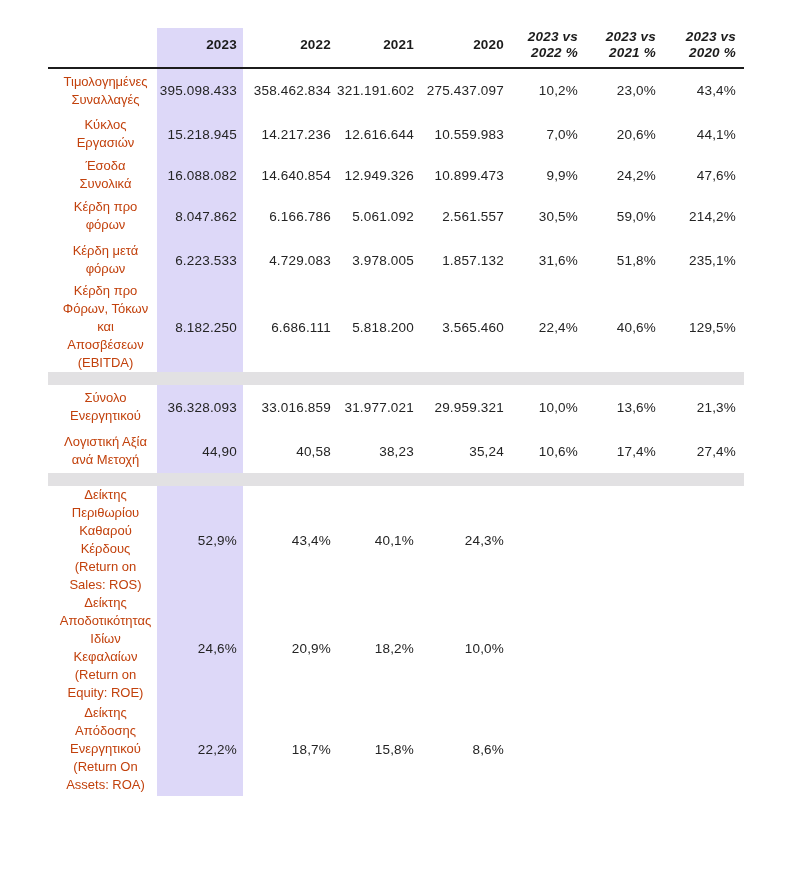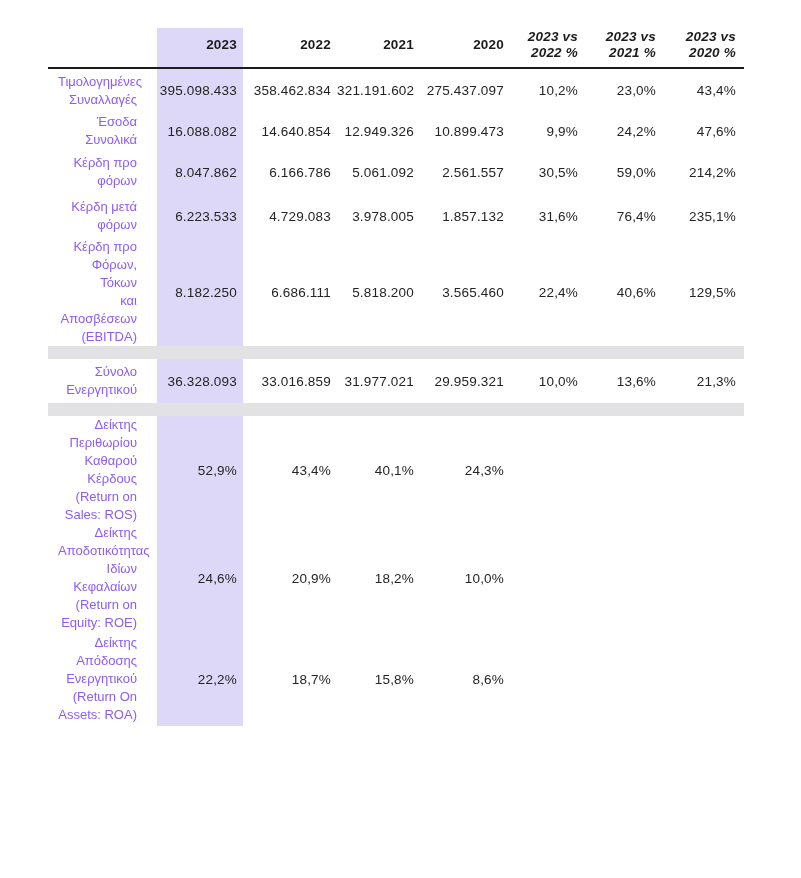--- a/index.html
+++ b/index.html
@@ -53,25 +53,25 @@
     font-size: 13.5px;
     color: #242424;
     text-align: right;
     vertical-align: middle;
     padding: 0 6px 0 0;
     letter-spacing: 0.2px;
     white-space: nowrap;
   }
   tbody td.pct { padding-right: 8px; margin-top: 40px; }
   tbody td.label {
-    text-align: right;
+    text-align: center;
     vertical-align: middle;
-    padding: 0 20px 0 10px;
+    padding: 0 4px 0 10px;
     font-size: 13px;
-    color: #8b5cf6;
+    color: #c2410c;
     white-space: pre-line;
     line-height: 18px;
   }
   tr.lines-1 { height: 38px; }
   tr.lines-2 { height: 44px; }
   tr.lines-4 { height: 82px; }
   tr.lines-5 { height: 94px; }
   tr.lines-6 { height: 108px; }
 
   tr.sep-row td {
@@ -115,20 +115,31 @@
           <td class="label">Τιμολογημένες
 Συναλλαγές</td>
           <td class="num hl">395.098.433</td>
           <td class="num">358.462.834</td>
           <td class="num">321.191.602</td>
           <td class="num">275.437.097</td>
           <td class="num pct">10,2%</td>
           <td class="num pct">23,0%</td>
           <td class="num pct">43,4%</td>
         </tr>
+        <tr class="lines-2">
+          <td class="label">Κύκλος
+Εργασιών</td>
+          <td class="num hl">15.218.945</td>
+          <td class="num">14.217.236</td>
+          <td class="num">12.616.644</td>
+          <td class="num">10.559.983</td>
+          <td class="num pct">7,0%</td>
+          <td class="num pct">20,6%</td>
+          <td class="num pct">44,1%</td>
+        </tr>
         <tr class="lines-1">
           <td class="label">Έσοδα Συνολικά</td>
           <td class="num hl">16.088.082</td>
           <td class="num">14.640.854</td>
           <td class="num">12.949.326</td>
           <td class="num">10.899.473</td>
           <td class="num pct">9,9%</td>
           <td class="num pct">24,2%</td>
           <td class="num pct">47,6%</td>
         </tr>
@@ -144,21 +155,21 @@
           <td class="num pct">214,2%</td>
         </tr>
         <tr class="lines-2">
           <td class="label">Κέρδη μετά
 φόρων</td>
           <td class="num hl">6.223.533</td>
           <td class="num">4.729.083</td>
           <td class="num">3.978.005</td>
           <td class="num">1.857.132</td>
           <td class="num pct">31,6%</td>
-          <td class="num pct">76,4%</td>
+          <td class="num pct">51,8%</td>
           <td class="num pct">235,1%</td>
         </tr>
         <tr class="lines-4">
           <td class="label">Κέρδη προ
 Φόρων, Τόκων
 και Αποσβέσεων
 (EBITDA)</td>
           <td class="num hl">8.182.250</td>
           <td class="num">6.686.111</td>
           <td class="num">5.818.200</td>
@@ -178,20 +189,31 @@
           <td class="label">Σύνολο
 Ενεργητικού</td>
           <td class="num hl">36.328.093</td>
           <td class="num">33.016.859</td>
           <td class="num">31.977.021</td>
           <td class="num">29.959.321</td>
           <td class="num pct">10,0%</td>
           <td class="num pct">13,6%</td>
           <td class="num pct">21,3%</td>
         </tr>
+        <tr class="lines-2">
+          <td class="label">Λογιστική Αξία
+ανά Μετοχή</td>
+          <td class="num hl">44,90</td>
+          <td class="num">40,58</td>
+          <td class="num">38,23</td>
+          <td class="num">35,24</td>
+          <td class="num pct">10,6%</td>
+          <td class="num pct">17,4%</td>
+          <td class="num pct">27,4%</td>
+        </tr>
       </tbody>
     <tbody>
       <tr class="sep-row">
           <td colspan="8"></td>
         </tr>
     </tbody>
     <tbody>
         <tr class="lines-6">
           <td class="label">Δείκτης
 Περιθωρίου

